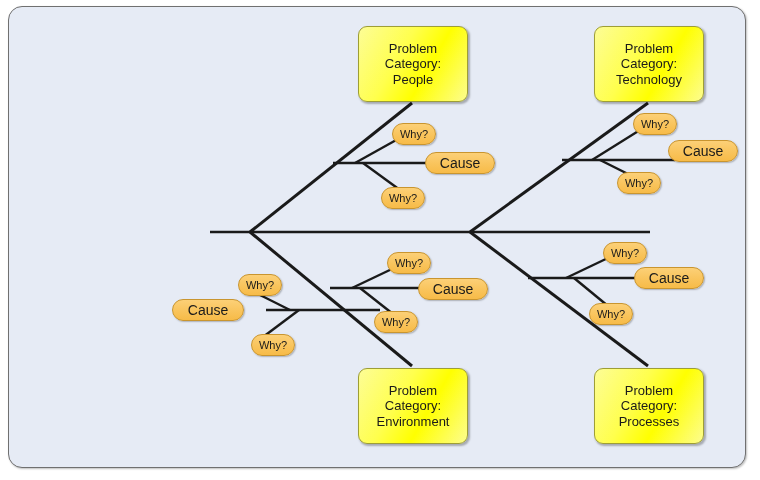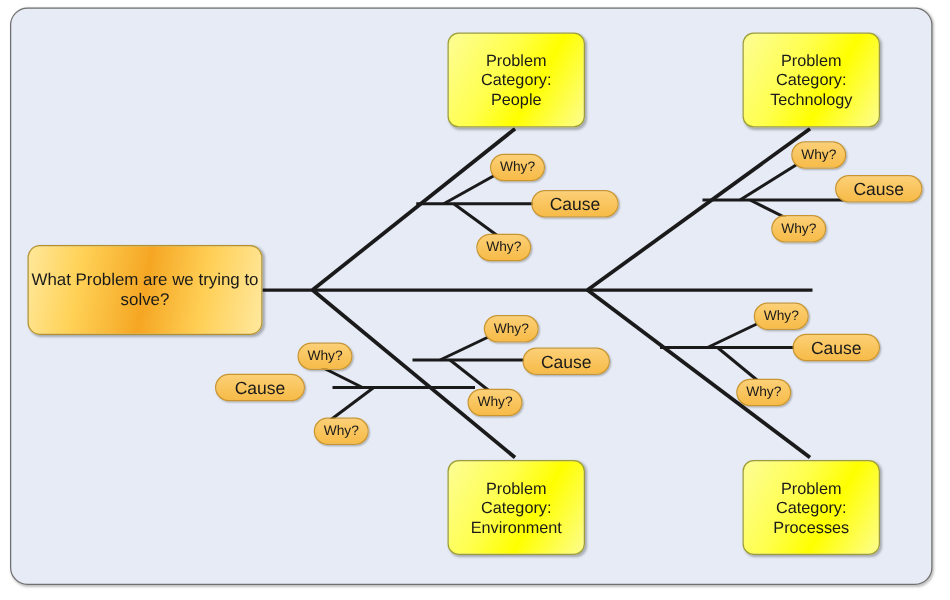--- a/index.html
+++ b/index.html
@@ -116,21 +116,20 @@
         <line x1="330" y1="288" x2="432" y2="288" stroke-width="2.4" stroke="#1a1a1a"></line>
         <line x1="352" y1="288" x2="394" y2="268" stroke-width="2.4" stroke="#1a1a1a"></line>
         <line x1="360" y1="288" x2="393" y2="314" stroke-width="2.4" stroke="#1a1a1a"></line>
         <line x1="470" y1="232" x2="648" y2="366" stroke-width="3" stroke="#1a1a1a"></line>
         <line x1="528" y1="278" x2="640" y2="278" stroke-width="2.4" stroke="#1a1a1a"></line>
         <line x1="566" y1="278" x2="610" y2="257" stroke-width="2.4" stroke="#1a1a1a"></line>
         <line x1="574" y1="278" x2="608" y2="306" stroke-width="2.4" stroke="#1a1a1a"></line>
       </g>
   </svg>
 
-  <div class="node problem-box" id="problem-node" style="left: 22px; top: 196px; width: 188px; height: 72px;">What Problem are we trying to solve?</div>
 
   <div id="nodes-layer">
       <div class="node category-box" style="left: 358px; top: 26px; width: 110px; height: 76px;">Problem Category:
 People</div>
       <div class="node pill cause" style="left: 425px; top: 152px; width: 70px; height: 22px;">Cause</div>
       <div class="node pill why" style="left: 392px; top: 123px; width: 44px; height: 22px;">Why?</div>
       <div class="node pill why" style="left: 381px; top: 187px; width: 44px; height: 22px;">Why?</div>
       <div class="node category-box" style="left: 594px; top: 26px; width: 110px; height: 76px;">Problem Category:
 Technology</div>
       <div class="node pill cause" style="left: 668px; top: 140px; width: 70px; height: 22px;">Cause</div>

